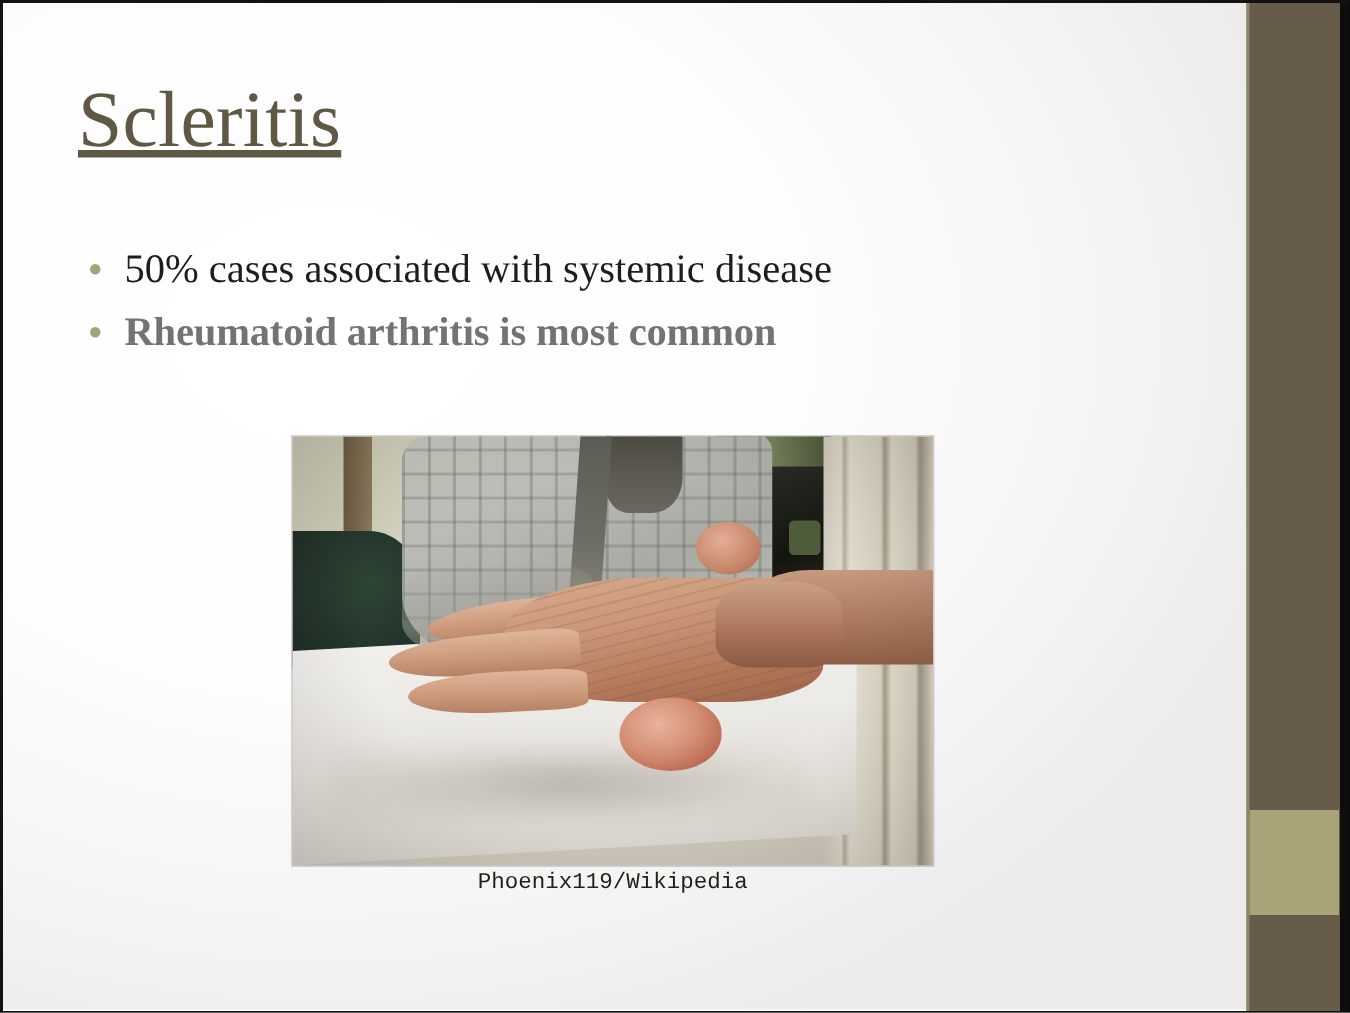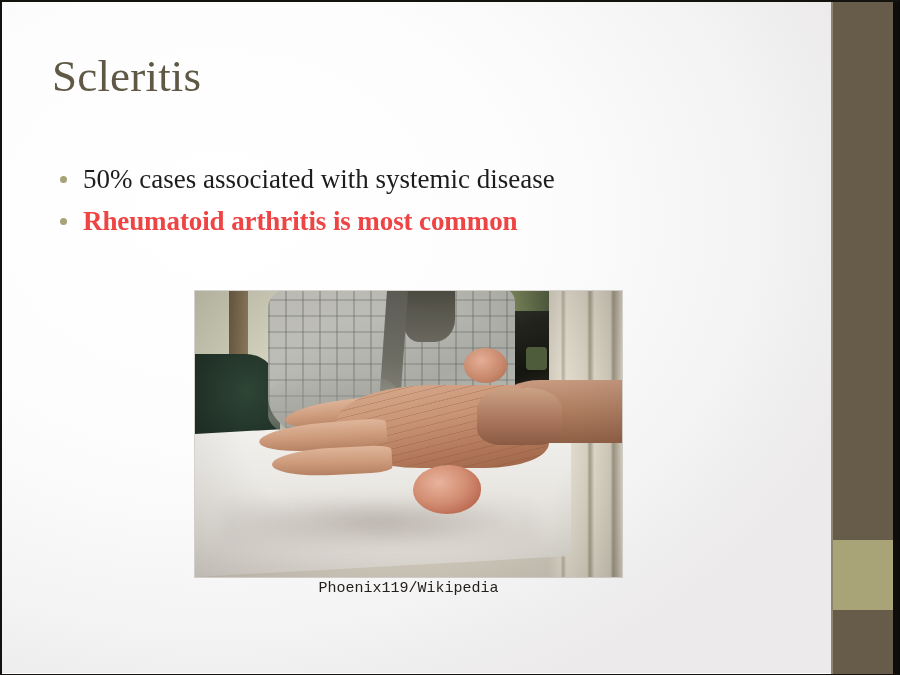--- a/index.html
+++ b/index.html
@@ -76,26 +76,27 @@
     height: 675px;
     background: #0e0d0b;
     z-index: 23;
   }
 
   
   #title {
     position: absolute;
     left: 52px;
     top: 52px;
-    font-size: 45px;
+    font-size: 53px;
     line-height: 1.08;
     color: #5e5845;
     letter-spacing: 0.2px;
     white-space: nowrap;
     z-index: 10;
+    text-decoration: underline;
   }
 
   
   #bullets {
     position: absolute;
     left: 60px;
     top: 163px;
     width: 700px;
     z-index: 10;
   }
@@ -113,21 +114,21 @@
     margin-top: 13px;
     margin-right: 16px;
   }
   .bullet-text {
     font-size: 27px;
     line-height: 1.22;
     color: #1d1d1d;
     white-space: nowrap;
   }
   .bullet-text.accent {
-    color: #ef4444;
+    color: #737373;
     font-weight: bold;
     letter-spacing: -0.1px;
     font-family: Liberation Serif, serif;
   }
 
   
   #photo {
     position: absolute;
     left: 195px;
     top: 291px;

